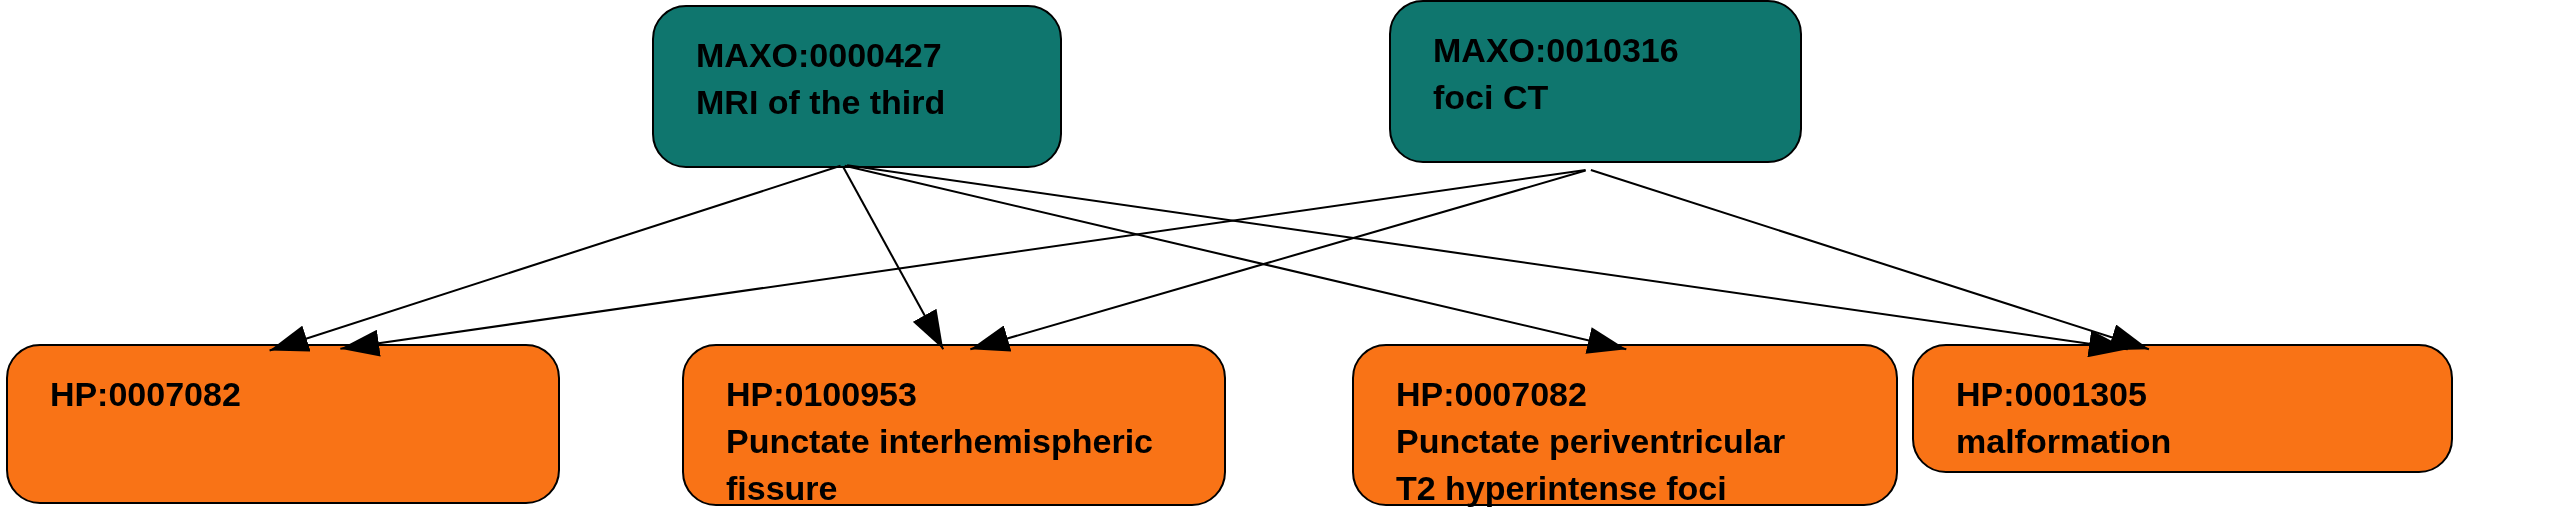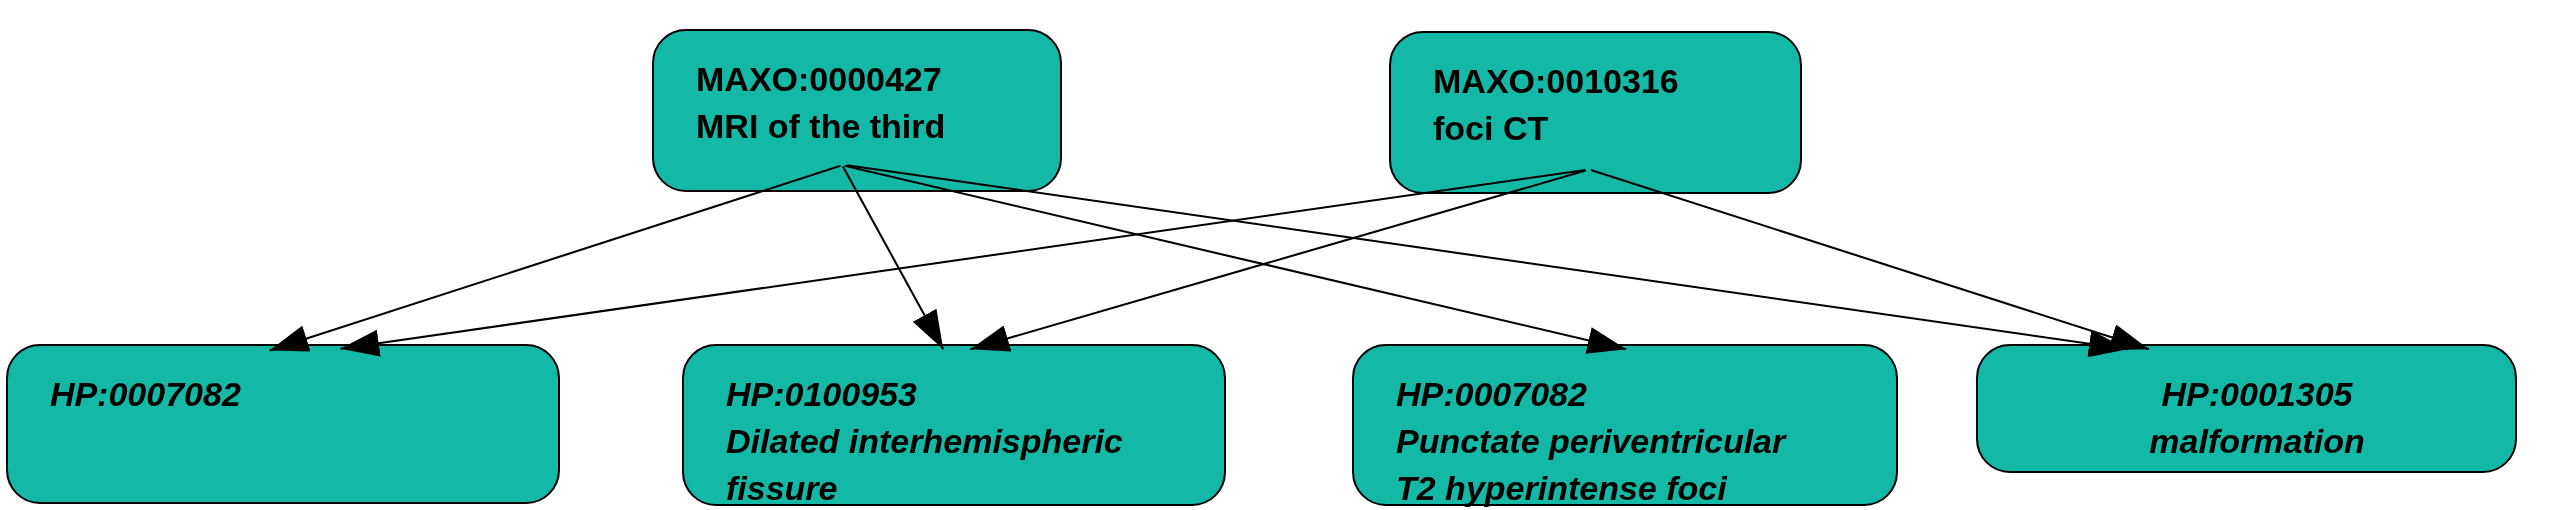--- a/index.html
+++ b/index.html
@@ -21,22 +21,22 @@
     flex-direction: column;
     justify-content: flex-start;
   }
   .node .tline {
     font-size: 34px;
     font-weight: 700;
     color: #000000;
     line-height: 47px;
     white-space: nowrap;
   }
-  .node.maxo { background: #14b8a6; margin-top: 24px; }
-  .node.hp   { background: #14b8a6; font-style: italic; }
+  .node.maxo { background: #0f766e; }
+  .node.hp   { background: #f97316; }
   svg.edges {
     position: absolute;
     left: 0; top: 0;
     width: 2576px;
     height: 511px;
     pointer-events: none;
   }
   svg.edges line {
     stroke: #000000;
     stroke-width: 3.5;
@@ -45,42 +45,42 @@
 </head>
 <body>
 
 <div class="canvas">
 
   <div class="node maxo" style="left:652px; top:4.7px; width:410px; height:163px;">
     <div class="tline">MAXO:0000427</div>
     <div class="tline">MRI of the third</div>
   </div>
 
-  <div class="node maxo" style="left:1389px; top:7px; width:413px; height:163px;">
+  <div class="node maxo" style="left:1389px; top:0; width:413px; height:163px;">
     <div class="tline">MAXO:0010316</div>
     <div class="tline">foci CT</div>
   </div>
 
   <div class="node hp" style="left:5.9px; top:344px; width:554px; height:160px;">
     <div class="tline">HP:0007082</div>
   </div>
 
   <div class="node hp" style="left:682px; top:344px; width:544px; height:162px;">
     <div class="tline">HP:0100953</div>
-    <div class="tline">Dilated interhemispheric</div>
+    <div class="tline">Punctate interhemispheric</div>
     <div class="tline">fissure</div>
   </div>
 
   <div class="node hp" style="left:1352px; top:344px; width:546px; height:162px;">
     <div class="tline">HP:0007082</div>
     <div class="tline">Punctate periventricular</div>
     <div class="tline">T2 hyperintense foci</div>
   </div>
 
-  <div class="node hp" style="left:1976px; top:344px; width:541px; height:129px;align-items:center;">
+  <div class="node hp" style="left:1912px; top:344px; width:541px; height:129px;">
     <div class="tline">HP:0001305</div>
     <div class="tline">malformation</div>
   </div>
 
   <svg class="edges" viewBox="0 0 4367 866">
     <defs>
       <marker id="arrow" viewBox="0 0 10 7" refX="10" refY="3.5" markerWidth="66" markerHeight="46" markerUnits="userSpaceOnUse" orient="auto">
         <path d="M0,0 L10,3.5 L0,7 Z" fill="#000000"></path>
       </marker>
     </defs>

